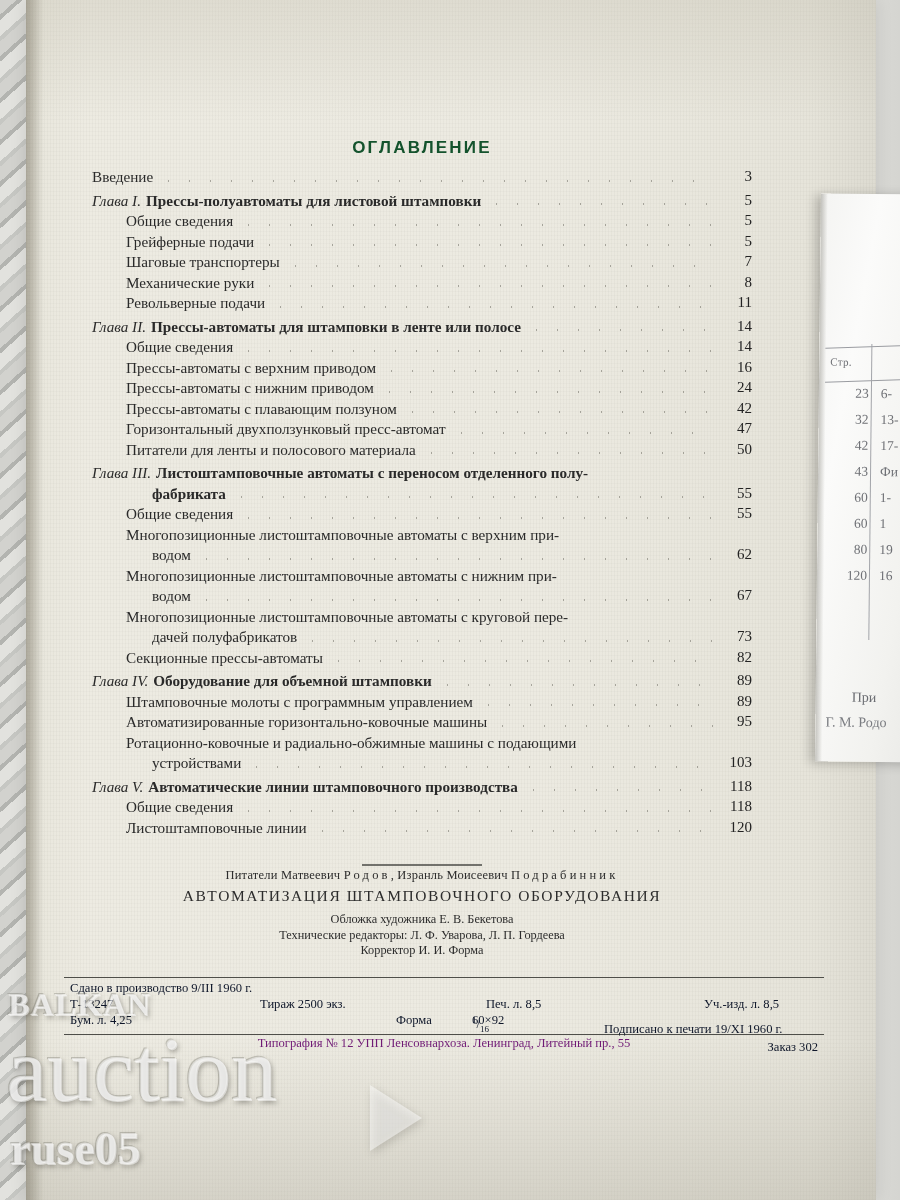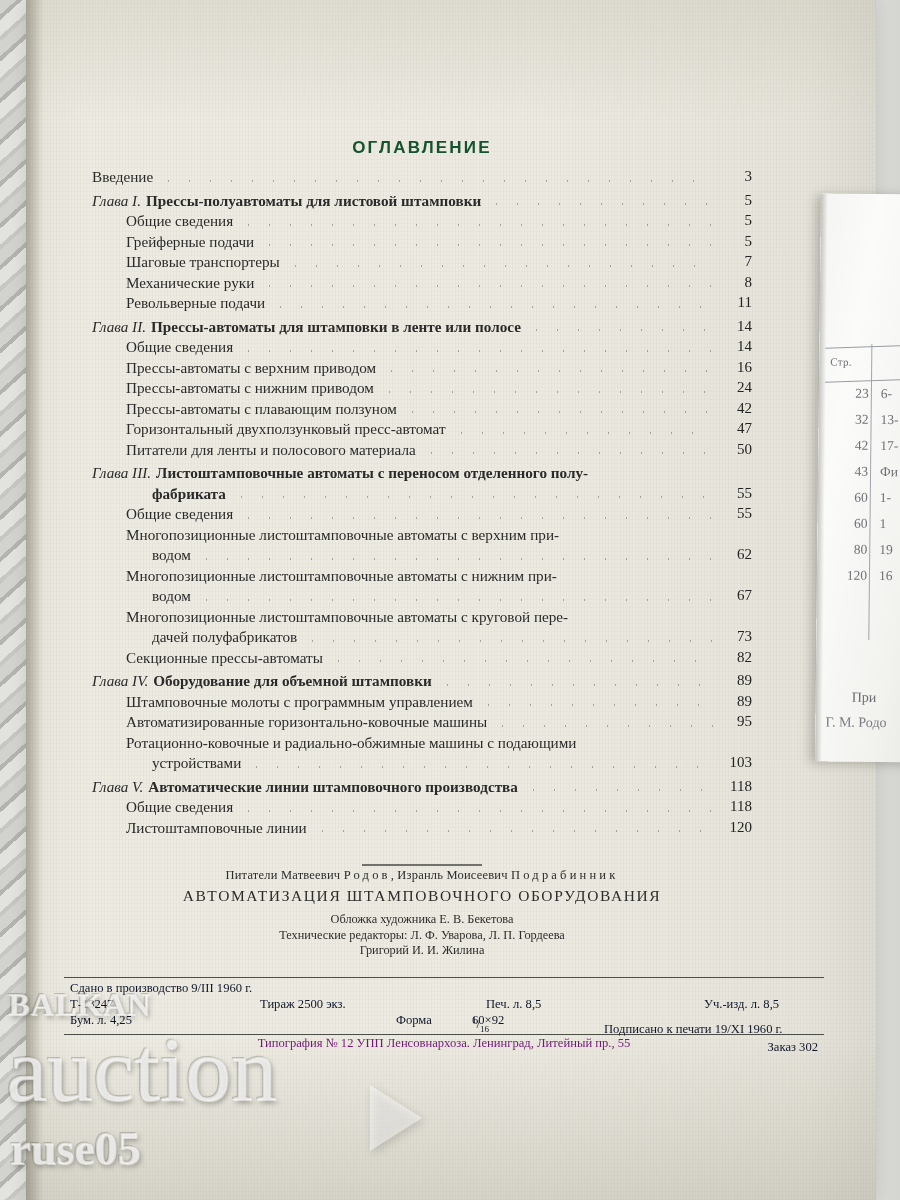--- a/index.html
+++ b/index.html
@@ -352,21 +352,21 @@
   <div class="colophon">
     <div class="col-authors">
       <span>Питатели Матвеевич</span>
       <span class="sp">Родов</span><span>,</span>
       <span>Изранль Моисеевич</span>
       <span class="sp">Подрабинник</span>
     </div>
     <div class="col-booktitle">АВТОМАТИЗАЦИЯ ШТАМПОВОЧНОГО ОБОРУДОВАНИЯ</div>
     <div class="col-line">Обложка художника Е. В. Бекетова</div>
     <div class="col-line">Технические редакторы: Л. Ф. Уварова, Л. П. Гордеева</div>
-    <div class="col-line">Григорий И. И. Жилина</div>
+    <div class="col-line">Корректор И. И. Форма</div>
   </div>
 
   <div class="imprint">
     <div class="imp-grid">
       <span class="i-a">Сдано в производство 9/III 1960 г.</span>
       <span class="i-b">Т-13247</span>
       <span class="i-c">Бум. л. 4,25</span>
       <span class="i-d">Тираж 2500 экз.</span>
       <span class="i-e">Форма</span>
       <span class="i-f frac"><span>60×92</span><sup>1</sup>/<sub>16</sub></span>

